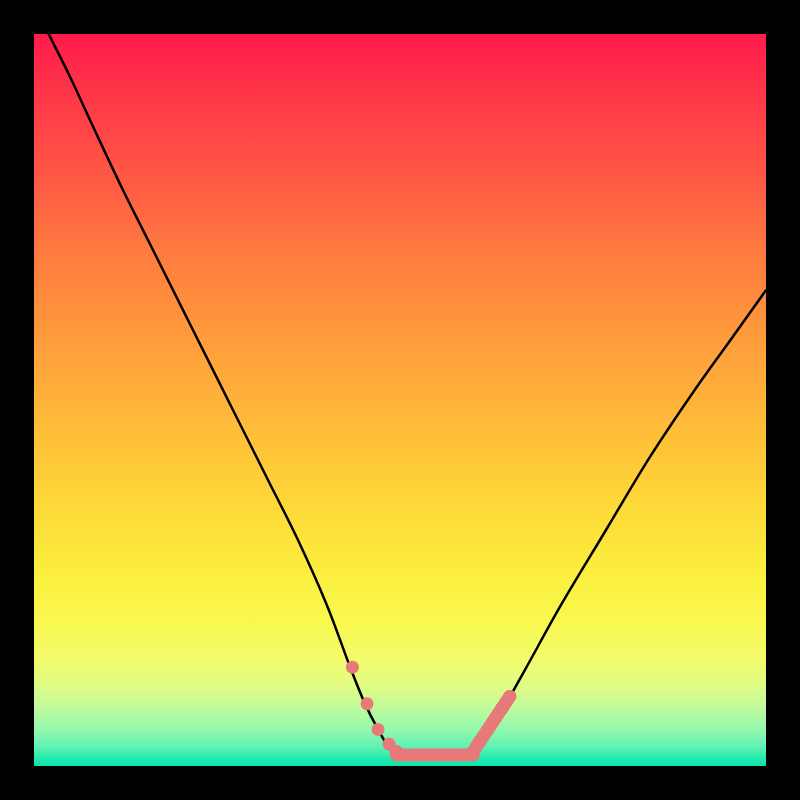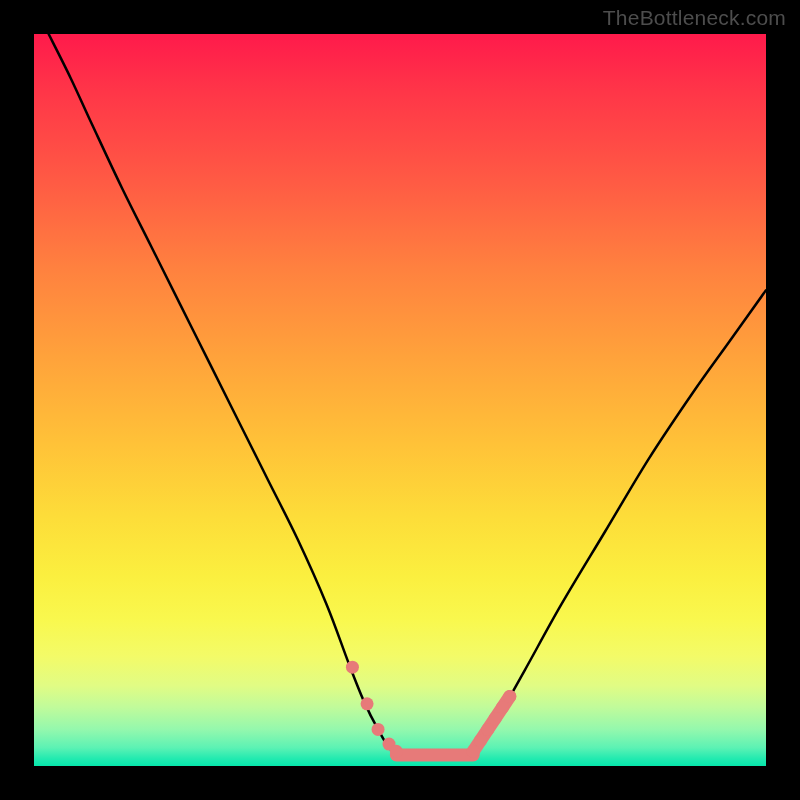--- a/index.html
+++ b/index.html
@@ -60,21 +60,20 @@
     color: #4d4d4d;
     font-size: 21px;
     font-weight: 500;
     letter-spacing: 0.2px;
   }
 </style>
 </head>
 <body>
 
 <div class="frame">
-  <div class="attribution">TheBottleneck.com</div>
   <div class="plot-area">
     <div class="gradient"></div>
     <svg class="svg-layer" viewBox="0 0 732 732" preserveAspectRatio="none">
       <g id="curve-group">
           <path d="M 14.64 0.00 C 18.30 7.32, 29.28 28.67, 36.60 43.92 C 43.92 59.17, 50.02 73.20, 58.56 91.50 C 67.10 109.80, 78.08 133.59, 87.84 153.72 C 97.60 173.85, 107.36 192.76, 117.12 212.28 C 126.88 231.80, 136.64 251.32, 146.40 270.84 C 156.16 290.36, 165.92 309.88, 175.68 329.40 C 185.44 348.92, 195.20 368.44, 204.96 387.96 C 214.72 407.48, 224.48 427.00, 234.24 446.52 C 244.00 466.04, 253.76 484.34, 263.52 505.08 C 273.28 525.82, 284.26 550.22, 292.80 570.96 C 301.34 591.70, 308.66 613.66, 314.76 629.52 C 320.86 645.38, 324.52 655.14, 329.40 666.12 C 334.28 677.10, 339.16 686.86, 344.04 695.40 C 348.92 703.94, 352.58 712.48, 358.68 717.36 C 364.78 722.24, 372.10 723.46, 380.64 724.68 C 389.18 725.90, 400.16 725.90, 409.92 724.68 C 419.68 723.46, 430.66 723.46, 439.20 717.36 C 447.74 711.26, 452.62 701.50, 461.16 688.08 C 469.70 674.66, 479.46 656.36, 490.44 636.84 C 501.42 617.32, 513.62 594.14, 527.04 570.96 C 540.46 547.78, 556.32 522.16, 570.96 497.76 C 585.60 473.36, 600.24 447.74, 614.88 424.56 C 629.52 401.38, 645.38 378.20, 658.80 358.68 C 672.22 339.16, 683.20 324.52, 695.40 307.44 C 707.60 290.36, 725.90 264.74, 732.00 256.20" fill="none" stroke="#000000" stroke-width="2.5" stroke-linecap="round" stroke-linejoin="round"></path>
         </g>
       <g id="marker-group">
           <line x1="362.34" y1="721.02" x2="439.20" y2="721.02" stroke="#e77a79" stroke-width="13" stroke-linecap="round"></line>
           <path d="M 439.20 717.36 L 446.52 706.38 L 453.84 695.40 L 461.16 684.42 L 468.48 673.44 L 475.80 662.46" fill="none" stroke="#e77a79" stroke-width="13" stroke-linecap="round" stroke-linejoin="round"></path>
           <circle cx="318.42" cy="633.18" r="6.5" fill="#e77a79"></circle>

